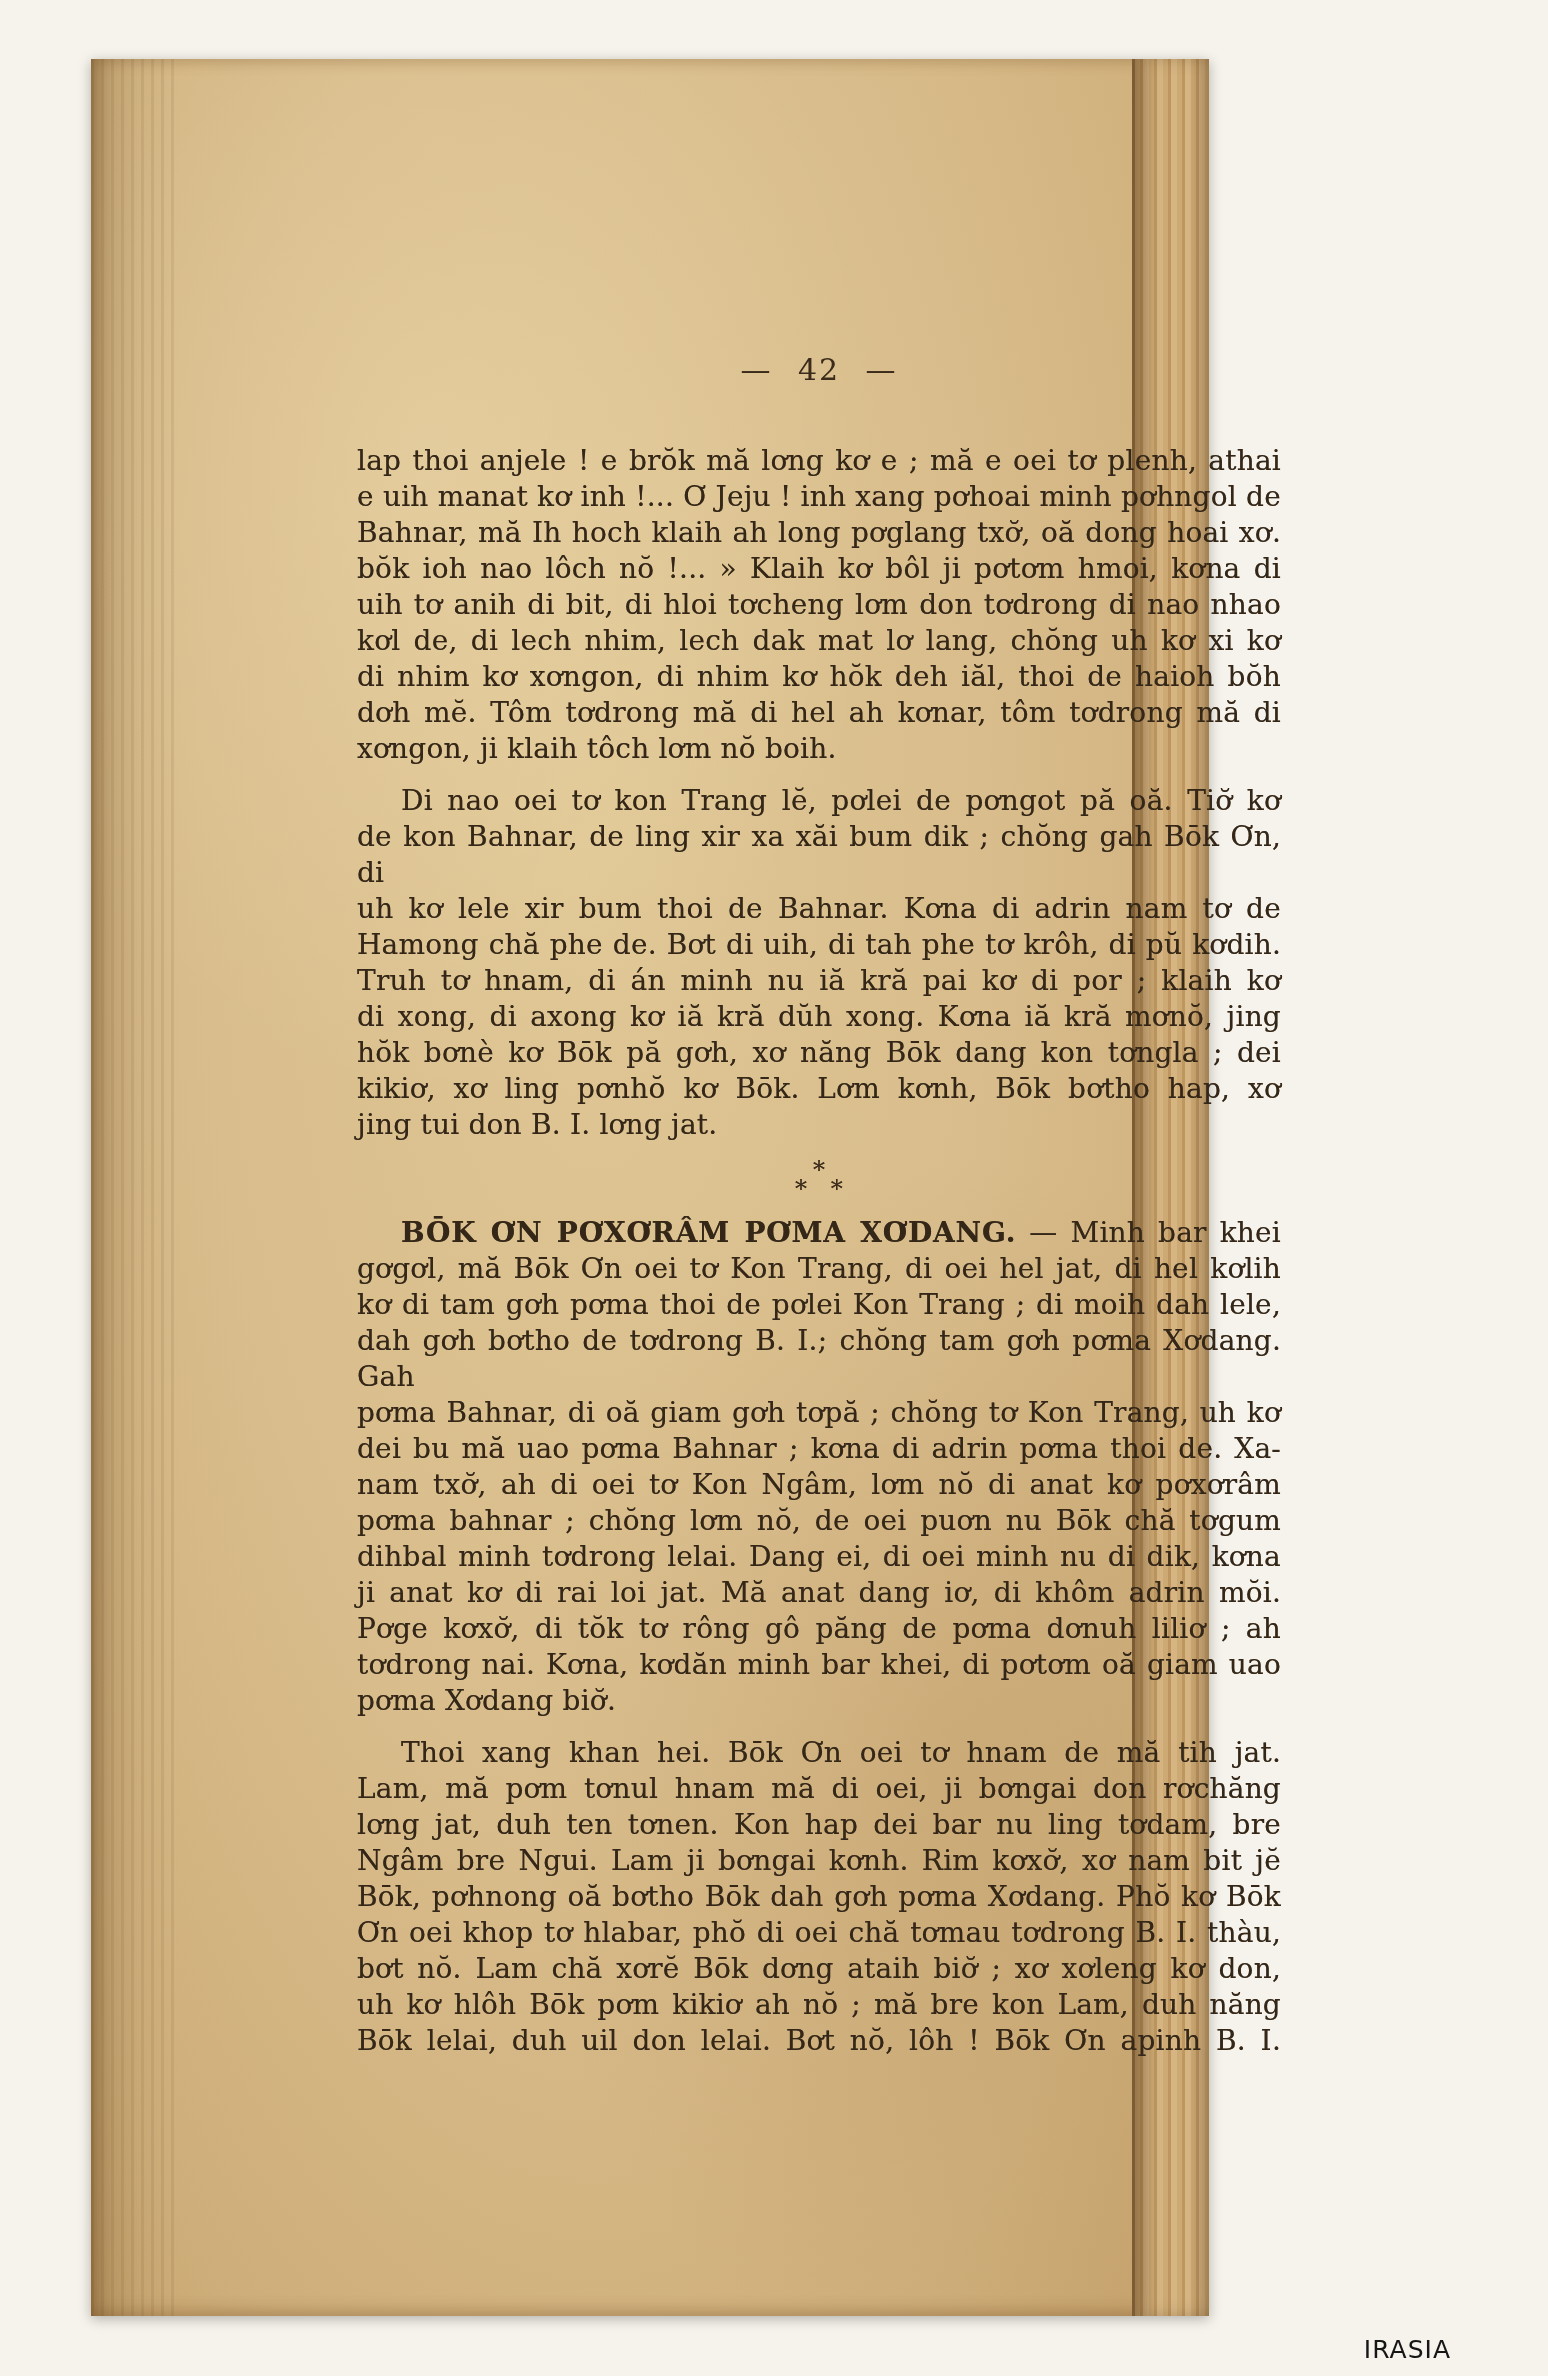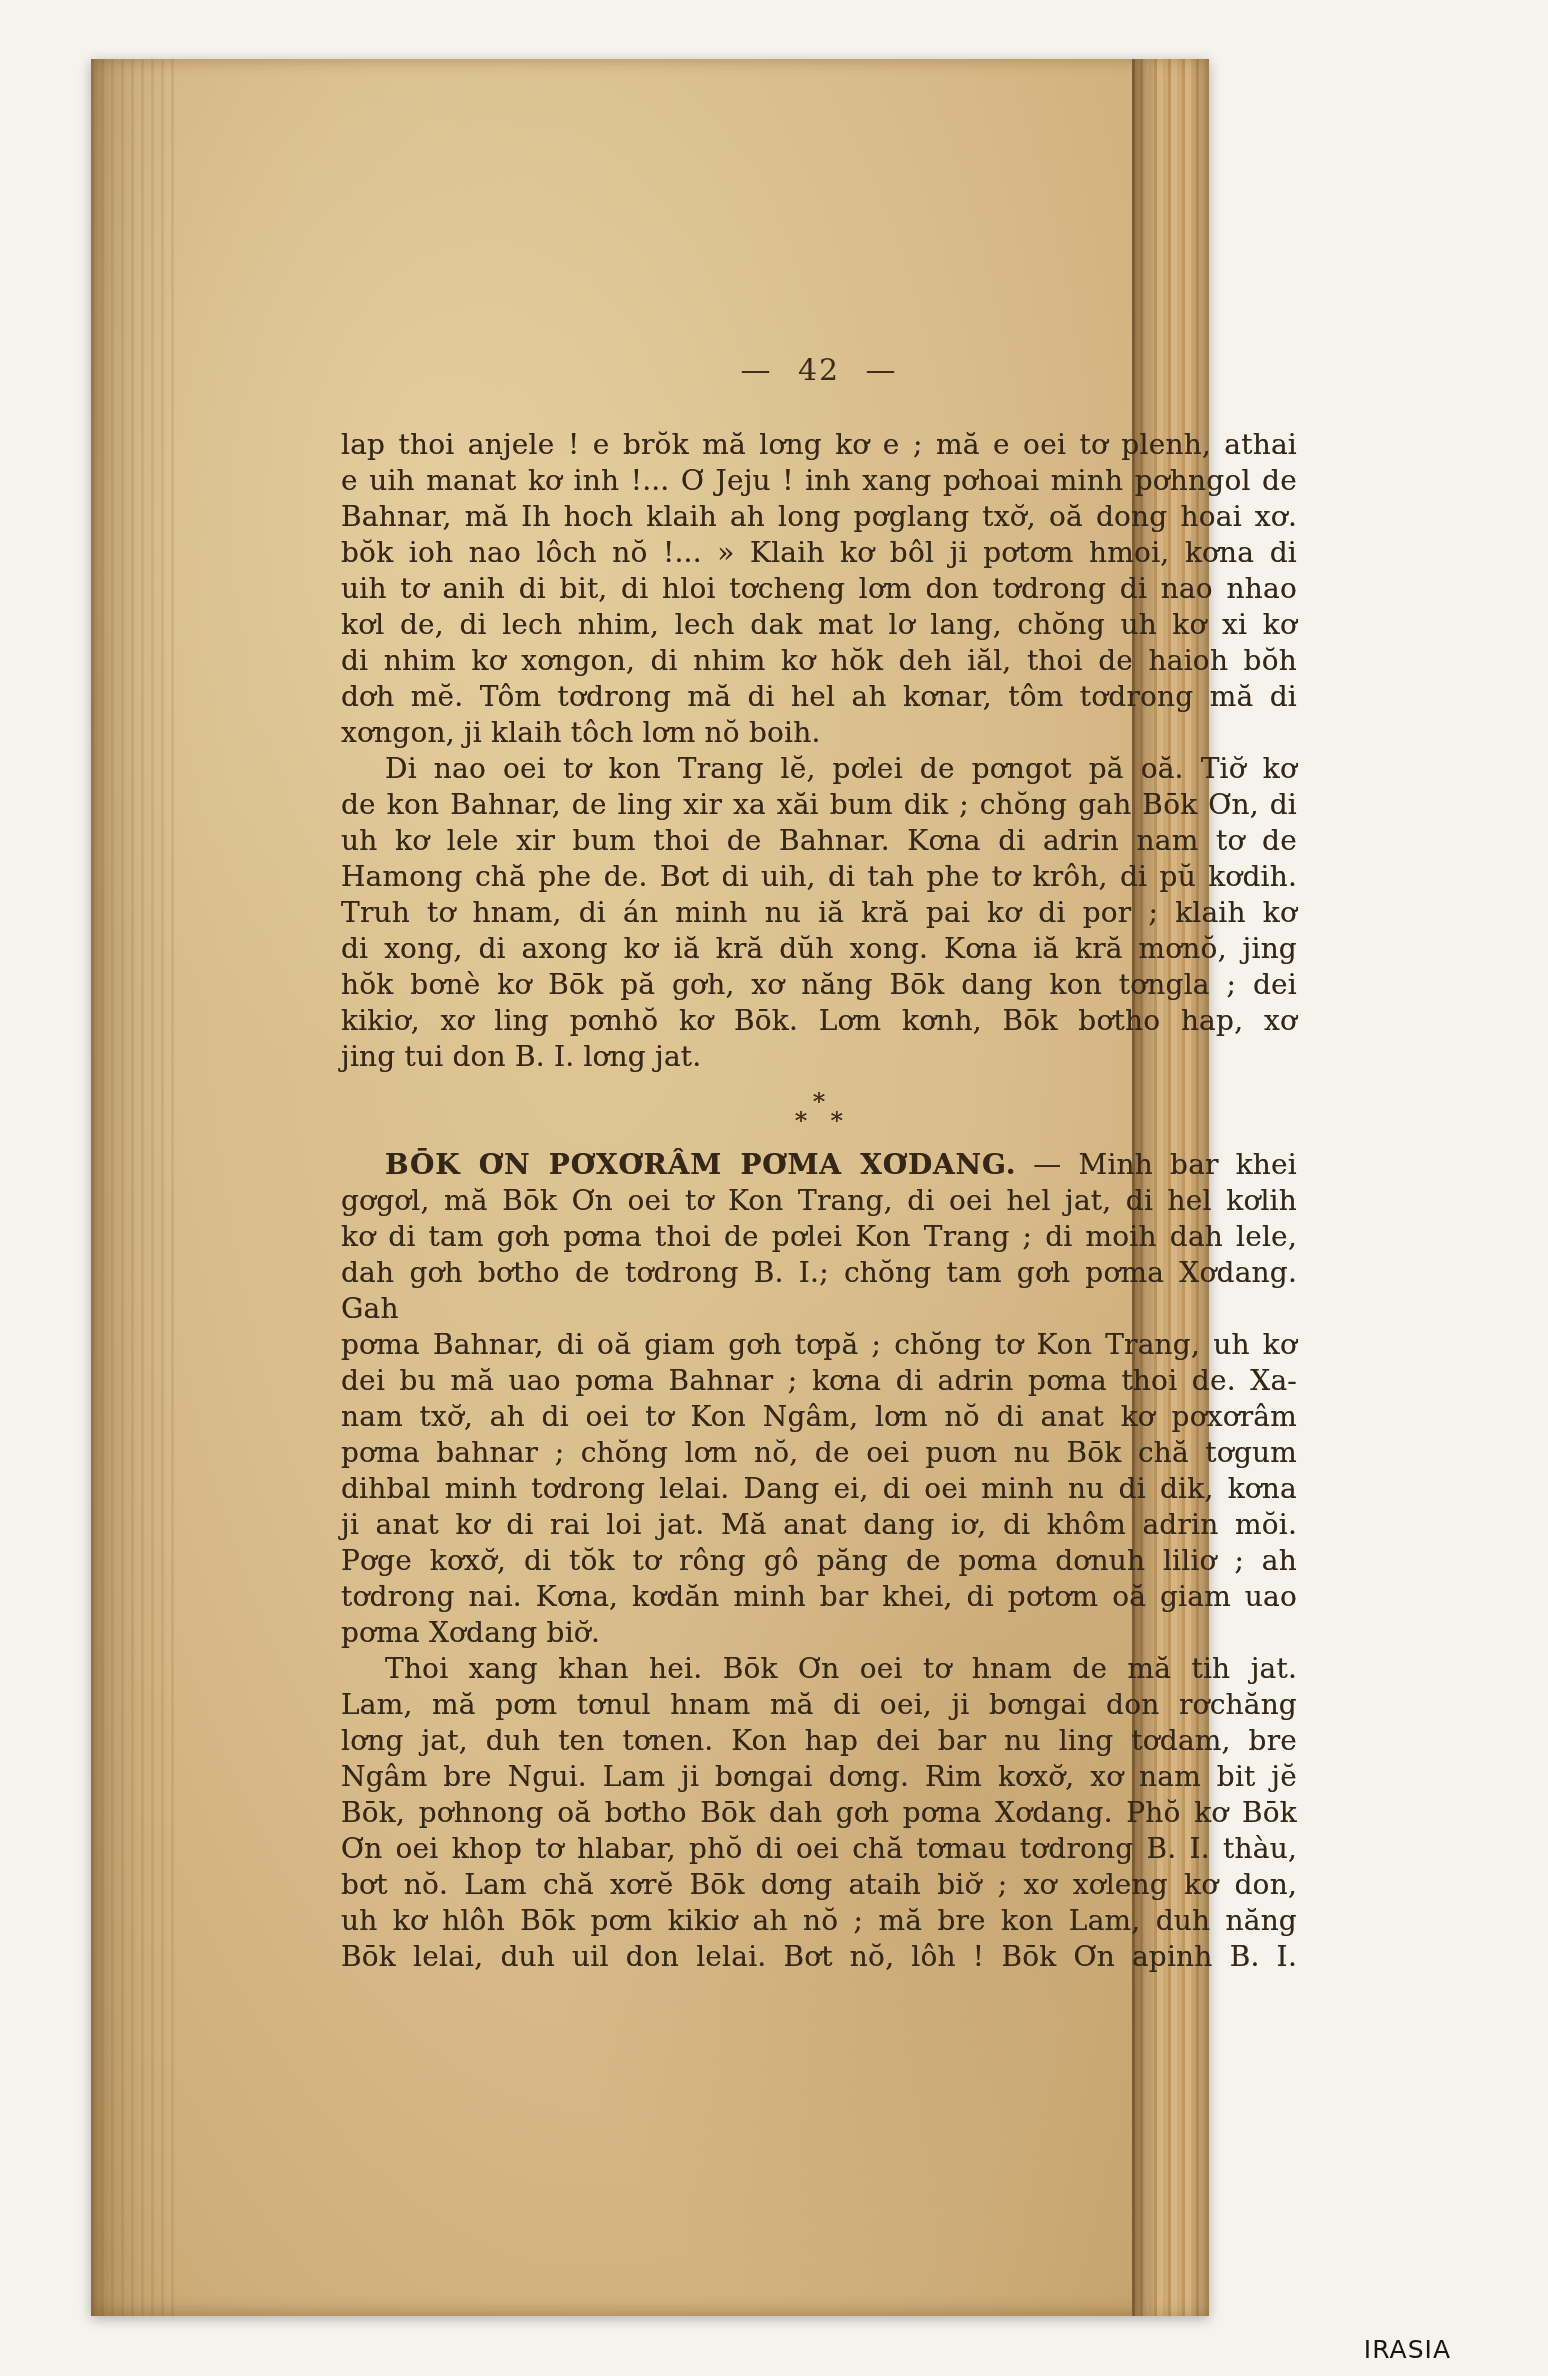--- a/index.html
+++ b/index.html
@@ -39,21 +39,21 @@
     position:absolute; left:250px; top:293px; width:956px;
     text-align:center; font-size:30px; color:#3a2b1a;
     letter-spacing:2px; word-spacing:14px;
   }
   .text-block {
     position:absolute; left:250px; top:368px; width:956px;
     font-size:28px; line-height:36px; color:#342718;
     letter-spacing:0.2px;
     text-shadow:0 0 0.6px rgba(52,39,24,0.55);
   }
-  .para { margin:0; }
+  .para { margin:16px; }
   .line { text-align:justify; text-align-last:justify; }
   .line.endline { text-align-last:left; }
   .para.indent .line.first { text-indent:44px; }
   .lead { font-weight:bold; letter-spacing:0.8px; }
   .separator {
     margin:18px 0 16px; text-align:center;
     line-height:19px; font-size:24px; color:#3a2b1a;
   }
   .separator div { white-space:pre; }
   .watermark {
@@ -109,21 +109,21 @@
           <div class="line">dihbal minh tơdrong lelai. Dang ei, di oei minh nu di dik, kơna</div>
           <div class="line">ji anat kơ di rai loi jat. Mă anat dang iơ, di khôm adrin mŏi.</div>
           <div class="line">Pơge kơxơ̆, di tŏk tơ rông gô păng de pơma dơnuh liliơ ; ah</div>
           <div class="line">tơdrong nai. Kơna, kơdăn minh bar khei, di pơtơm oă giam uao</div>
           <div class="line endline">pơma Xơdang biơ̆.</div>
         </div>
         <div class="para indent">
           <div class="line first">Thoi xang khan hei. Bōk Ơn oei tơ hnam de mă tih jat.</div>
           <div class="line">Lam, mă pơm tơnul hnam mă di oei, ji bơngai don rơchăng</div>
           <div class="line">lơng jat, duh ten tơnen. Kon hap dei bar nu ling tơdam, bre</div>
-          <div class="line">Ngâm bre Ngui. Lam ji bơngai dơng. Rim kơxơ̆, xơ nam bit jĕ</div>
+          <div class="line">Ngâm bre Ngui. Lam ji bơngai kơnh. Rim kơxơ̆, xơ nam bit jĕ</div>
           <div class="line">Bōk, pơhnong oă bơtho Bōk dah gơh pơma Xơdang. Phŏ kơ Bōk</div>
           <div class="line">Ơn oei khop tơ hlabar, phŏ di oei chă tơmau tơdrong B. I. thàu,</div>
           <div class="line">bơt nŏ. Lam chă xơrĕ Bōk dơng ataih biơ̆ ; xơ xơleng kơ don,</div>
           <div class="line">uh kơ hlôh Bōk pơm kikiơ ah nŏ ; mă bre kon Lam, duh năng</div>
           <div class="line">Bōk lelai, duh uil don lelai. Bơt nŏ, lôh ! Bōk Ơn apinh B. I.</div>
         </div>
       </div>
   </div>
   <div class="watermark">IRASIA</div>
 </div>

